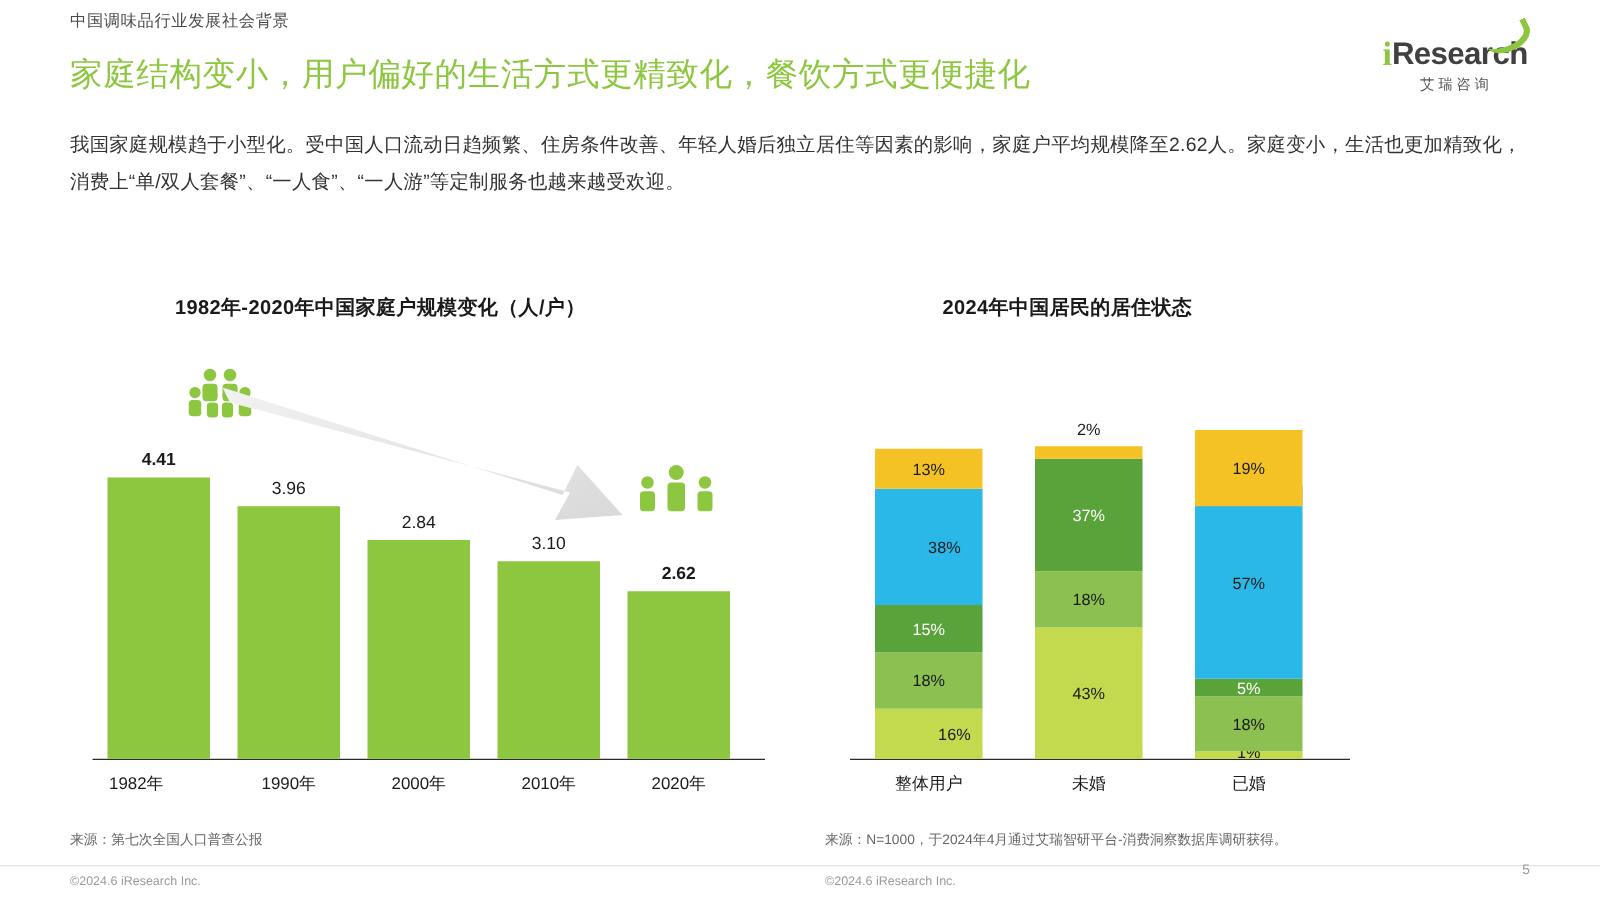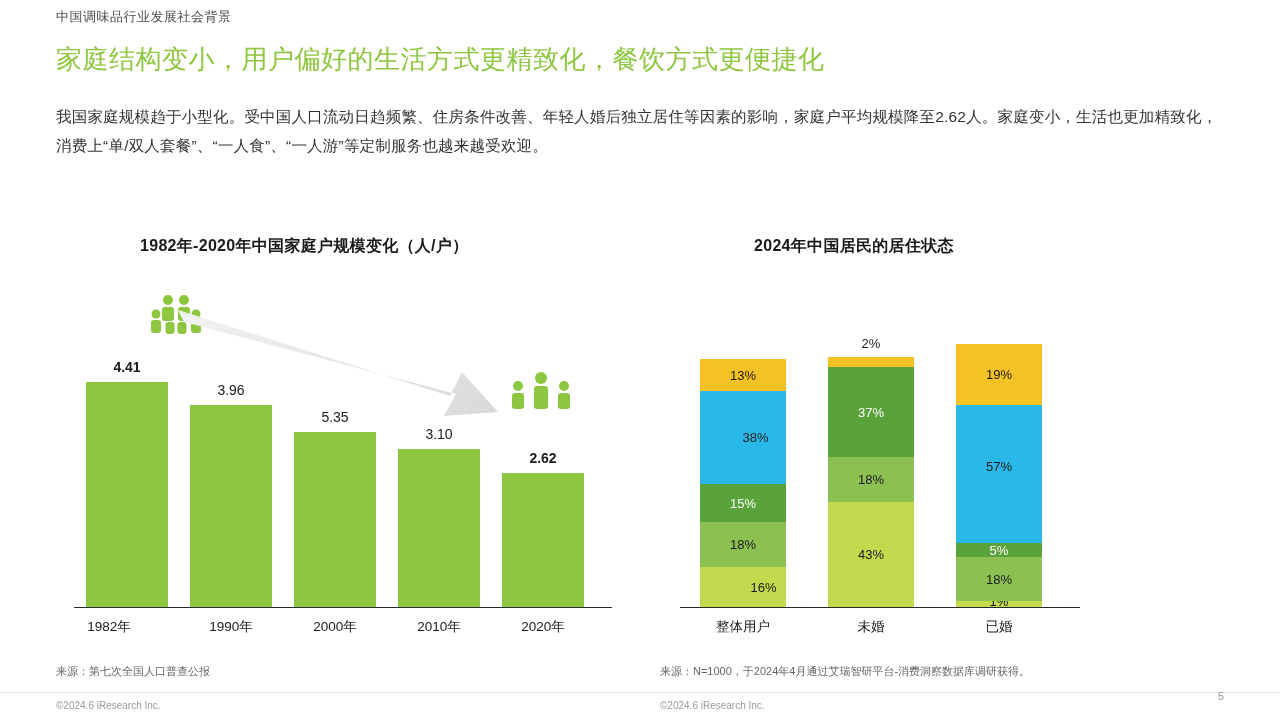--- a/index.html
+++ b/index.html
@@ -114,20 +114,27 @@
 </style>
 </head>
 <body>
 
 <div class="page">
 
   <div class="kicker">中国调味品行业发展社会背景</div>
   <div class="title">家庭结构变小，用户偏好的生活方式更精致化，餐饮方式更便捷化</div>
   <div class="subtitle">我国家庭规模趋于小型化。受中国人口流动日趋频繁、住房条件改善、年轻人婚后独立居住等因素的影响，家庭户平均规模降至2.62人。家庭变小，生活也更加精致化，消费上“单/双人套餐”、“一人食”、“一人游”等定制服务也越来越受欢迎。</div>
 
+  <div class="logo">
+    <div class="word">
+      <span class="i">i</span><span class="research">Research</span>
+      <span class="swoosh"></span>
+    </div>
+    <div class="cn">艾瑞咨询</div>
+  </div>
 
   <div class="panel-title" id="left-title">1982年-2020年中国家庭户规模变化（人/户）</div>
 
   <div id="left-chart">
 
     <svg class="people-big" width="64" height="44" viewBox="0 0 64 44">
       <g fill="#8dc63f">
         <circle cx="20" cy="6" r="5"></circle>
           <rect x="14" y="13" width="12" height="14" rx="3"></rect>
         <circle cx="36" cy="6" r="5"></circle>
@@ -171,21 +178,21 @@
       <div class="bar-col" style="left:12px;">
         <div class="bar" style="height:225px;"></div>
         <div class="bar-val bold" style="bottom:232px;">4.41</div>
       </div>
       <div class="bar-col" style="left:116px;">
         <div class="bar" style="height:202px;"></div>
         <div class="bar-val" style="bottom:209px;">3.96</div>
       </div>
       <div class="bar-col" style="left:220px;">
         <div class="bar" style="height:175px;"></div>
-        <div class="bar-val" style="bottom:182px;">5.35</div>
+        <div class="bar-val" style="bottom:182px;">2.84</div>
       </div>
       <div class="bar-col" style="left:324px;">
         <div class="bar" style="height:158px;"></div>
         <div class="bar-val" style="bottom:165px;">3.10</div>
       </div>
       <div class="bar-col" style="left:428px;">
         <div class="bar" style="height:134px;"></div>
         <div class="bar-val bold" style="bottom:141px;">2.62</div>
       </div>
     </div>

